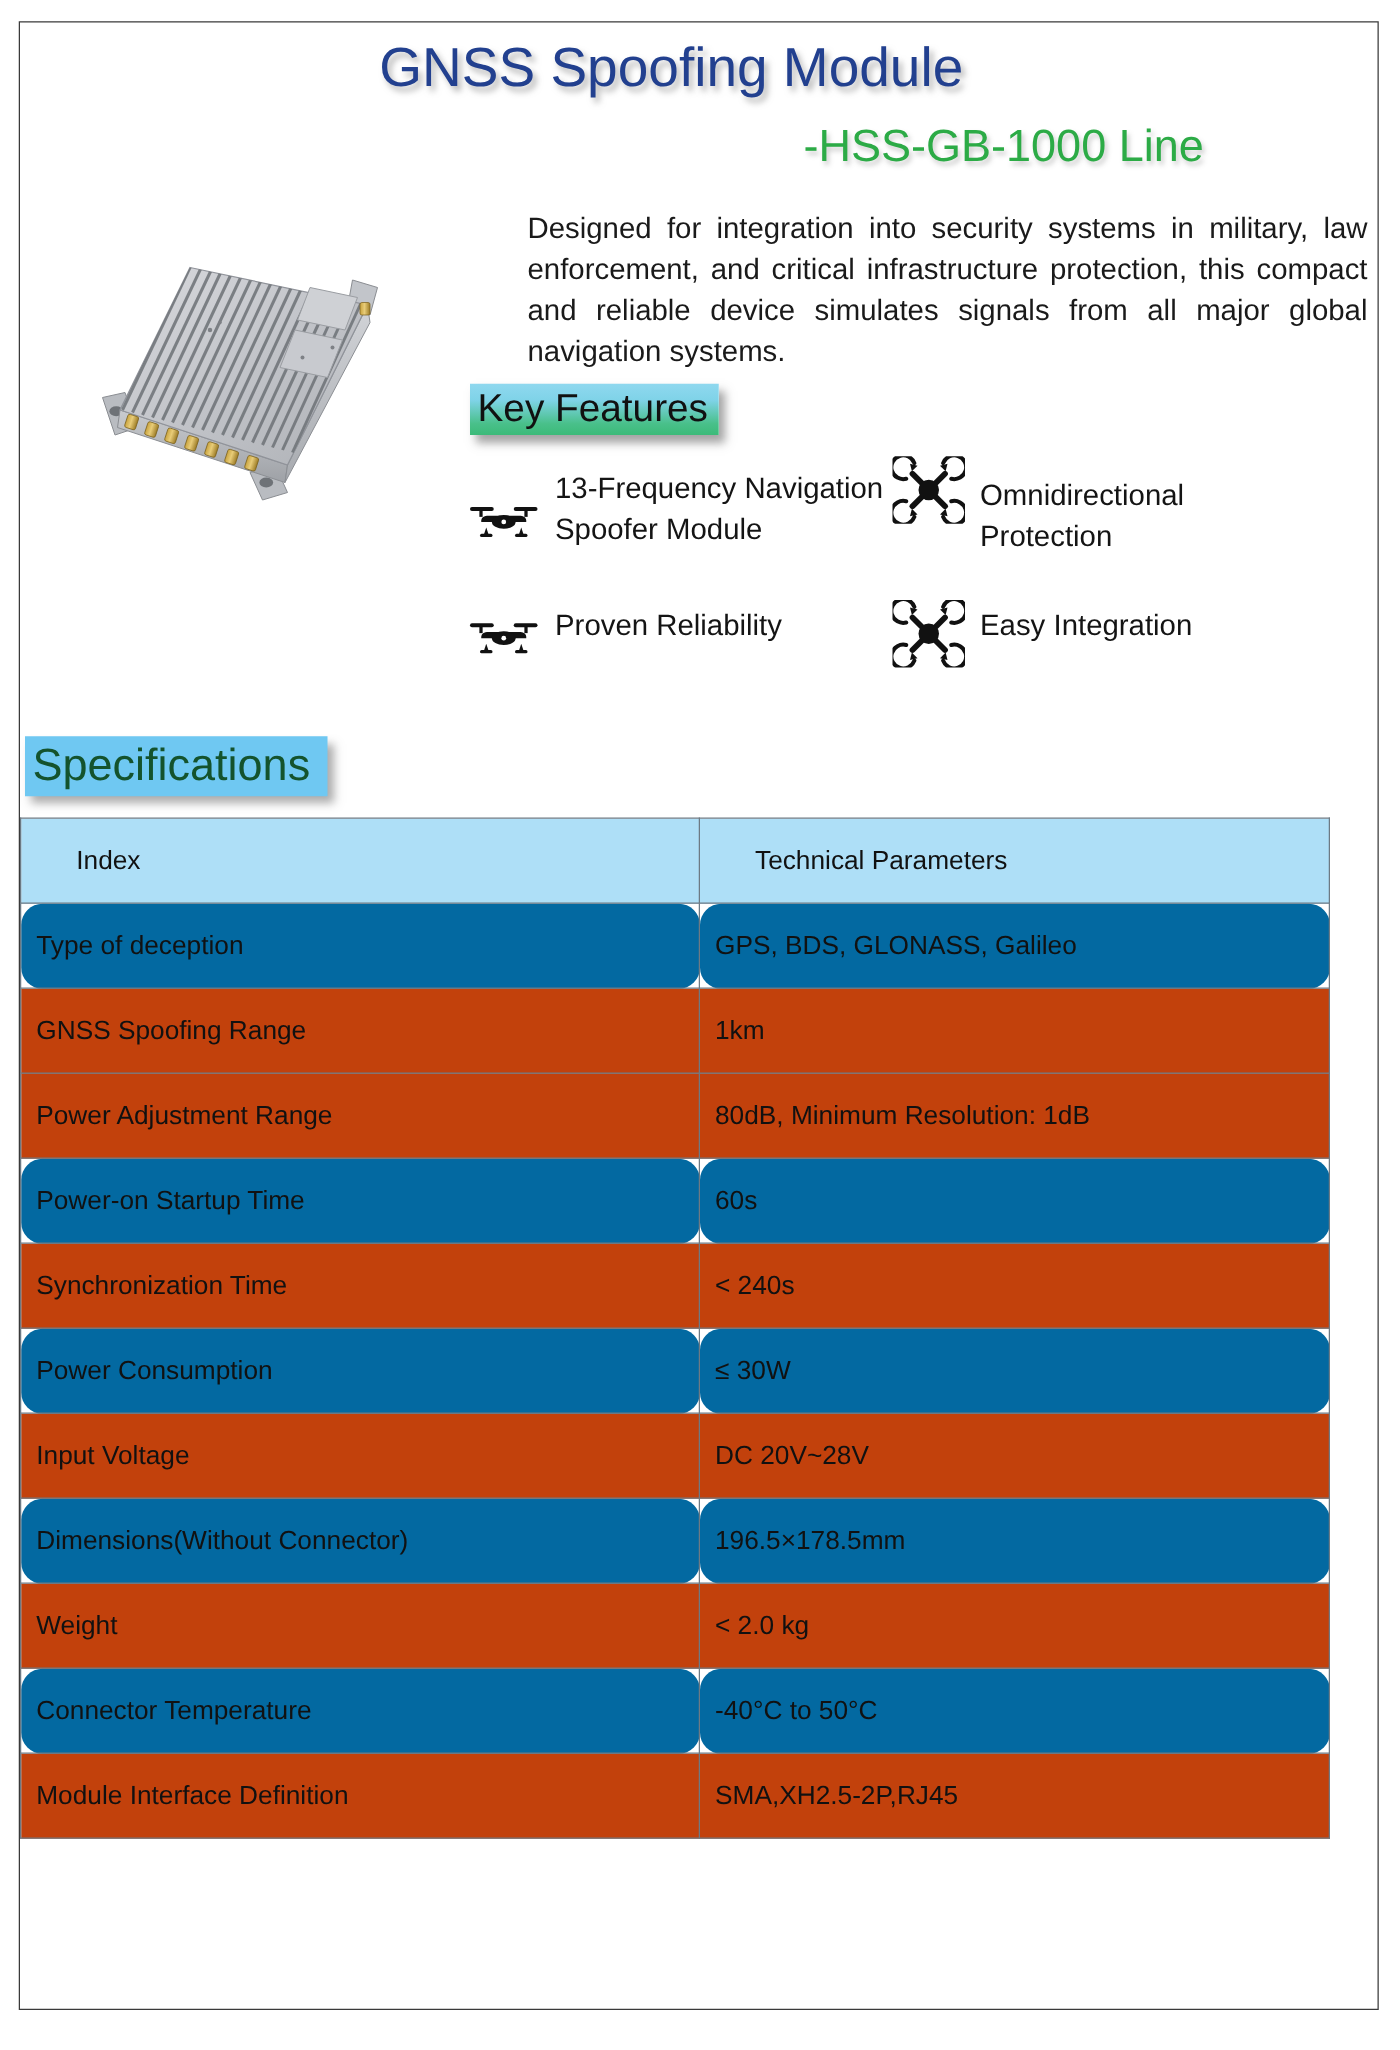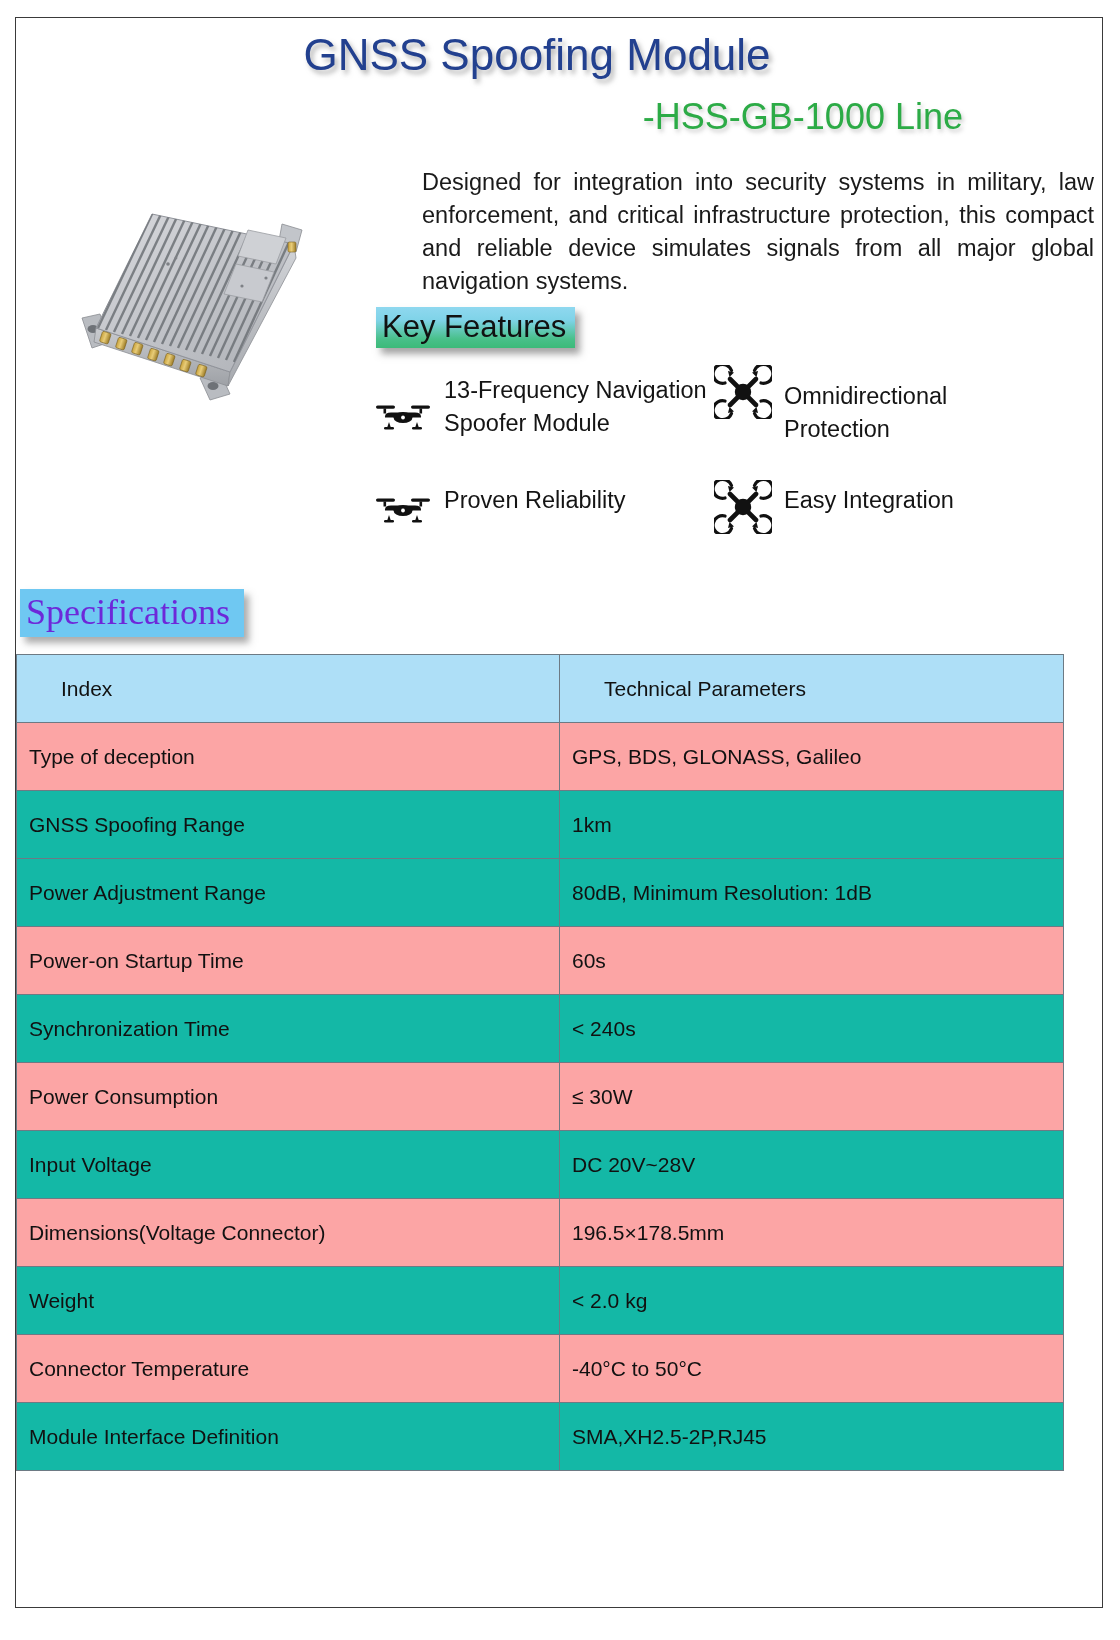--- a/index.html
+++ b/index.html
@@ -136,25 +136,24 @@
   .row2 .feature.f2 .flabel { padding-top: 0; }
 
   
   #specs-heading {
     position: absolute;
     left: 20px;
     top: 589px;
     display: inline-block;
     padding: 2px 14px 4px 6px;
     font-size: 36px;
-    color: #6d28d9;
+    color: #14532d;
     background: #6fc8f2;
     box-shadow: 5px 6px 7px rgba(90,90,90,0.5);
     white-space: nowrap;
-    font-family: Liberation Serif, serif;
   }
 
   #spec-table {
     position: absolute;
     left: 16px;
     top: 654px;
     width: 1047px;
     border-collapse: collapse;
     table-layout: fixed;
   }
@@ -165,22 +164,22 @@
     font-size: 21px;
     font-weight: normal;
     text-align: left;
     vertical-align: middle;
     color: #111;
     box-sizing: border-box;
   }
   #spec-table col.c1 { width: 543px; }
   #spec-table col.c2 { width: 504px; }
   #spec-table tr.hdr td { background: #aedff7; padding-left: 44px; }
-  #spec-table tr.odd td { background: #fca5a5; }
-  #spec-table tr.even td { background: #14b8a6; }
+  #spec-table tr.odd td { background: #0369a1; border-radius: 17px; }
+  #spec-table tr.even td { background: #c2410c; }
 </style>
 </head>
 <body>
 
 <div id="page-frame"></div>
 
 <div id="header">
   <div id="main-title">GNSS Spoofing Module</div>
   <div id="sub-title">-HSS-GB-1000 Line</div>
 </div>
@@ -404,21 +403,21 @@
       </tr>
       <tr class="odd">
         <td>Power Consumption</td>
         <td>≤ 30W</td>
       </tr>
       <tr class="even">
         <td>Input Voltage</td>
         <td>DC 20V~28V</td>
       </tr>
       <tr class="odd">
-        <td>Dimensions(Voltage Connector)</td>
+        <td>Dimensions(Without Connector)</td>
         <td>196.5×178.5mm</td>
       </tr>
       <tr class="even">
         <td>Weight</td>
         <td>&lt; 2.0 kg</td>
       </tr>
       <tr class="odd">
         <td>Connector Temperature</td>
         <td>-40°C to 50°C</td>
       </tr>

